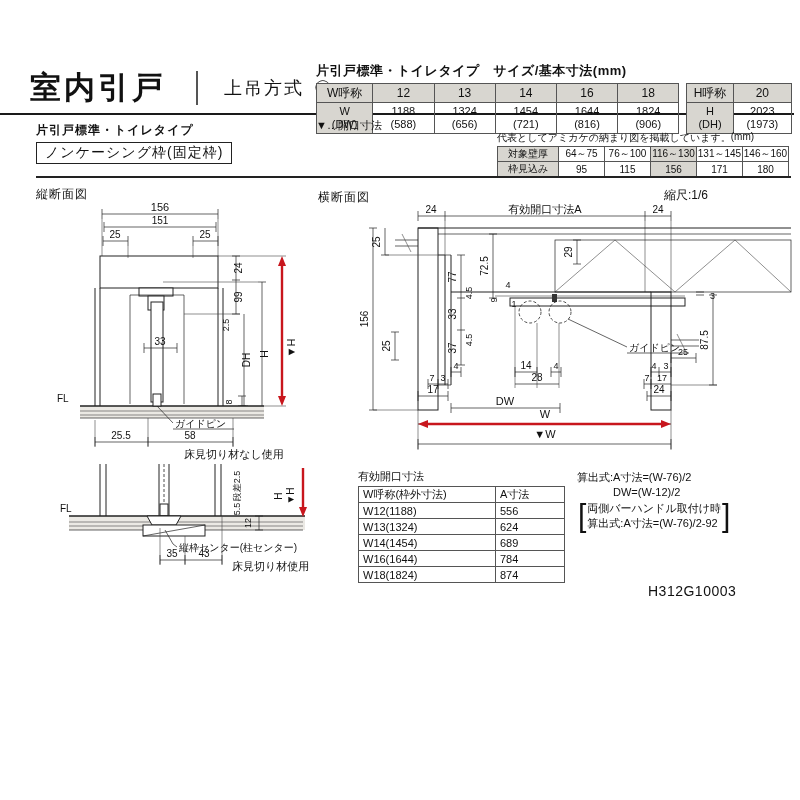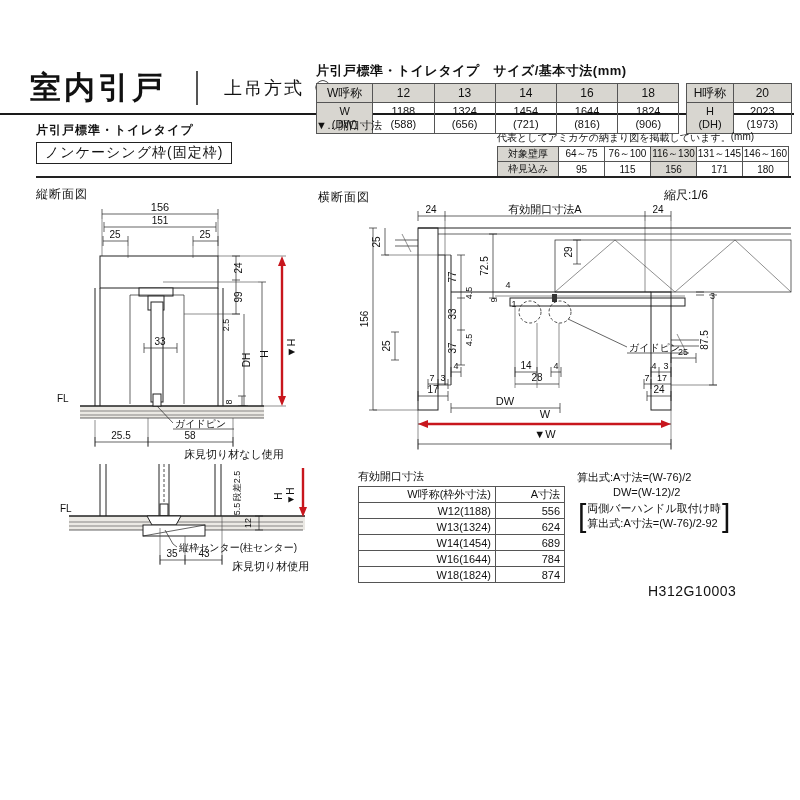--- a/index.html
+++ b/index.html
@@ -61,21 +61,21 @@
   svg .red{stroke:#c8161d;stroke-width:2.4}
   svg .redh{fill:#c8161d;stroke:none}
   svg .wf{fill:#fff}
   svg .floor{fill:#ebe9e4;stroke:none}
   svg .dash{stroke-dasharray:3 2;stroke-width:0.8}
   svg .pinfill{fill:#333;stroke:none}
 
   
   .open-block{position:absolute;left:358px;top:469px}
   .open-title{font-size:11px;margin-bottom:2px}
-  .otbl th,.otbl td{border:1px solid #555;font-size:11px;text-align:right;height:15px;padding:0 4px;font-weight:normal}
+  .otbl th,.otbl td{border:1px solid #555;font-size:11px;text-align:left;height:15px;padding:0 4px;font-weight:normal}
   .oc1{width:128px}.oc2{width:60px}
   .formulas{position:absolute;left:577px;top:470px;font-size:11px;line-height:15px}
   .f2{padding-left:36px}
   .fgroup{display:flex;align-items:center;margin-top:1px}
   .brk{font-size:30px;font-weight:100;line-height:1;transform:scaleY(1.05);margin:0 1px}
   .doc-code{position:absolute;left:648px;top:583px;font-size:14px;letter-spacing:0.5px}
 </style>
 </head>
 <body>
 

